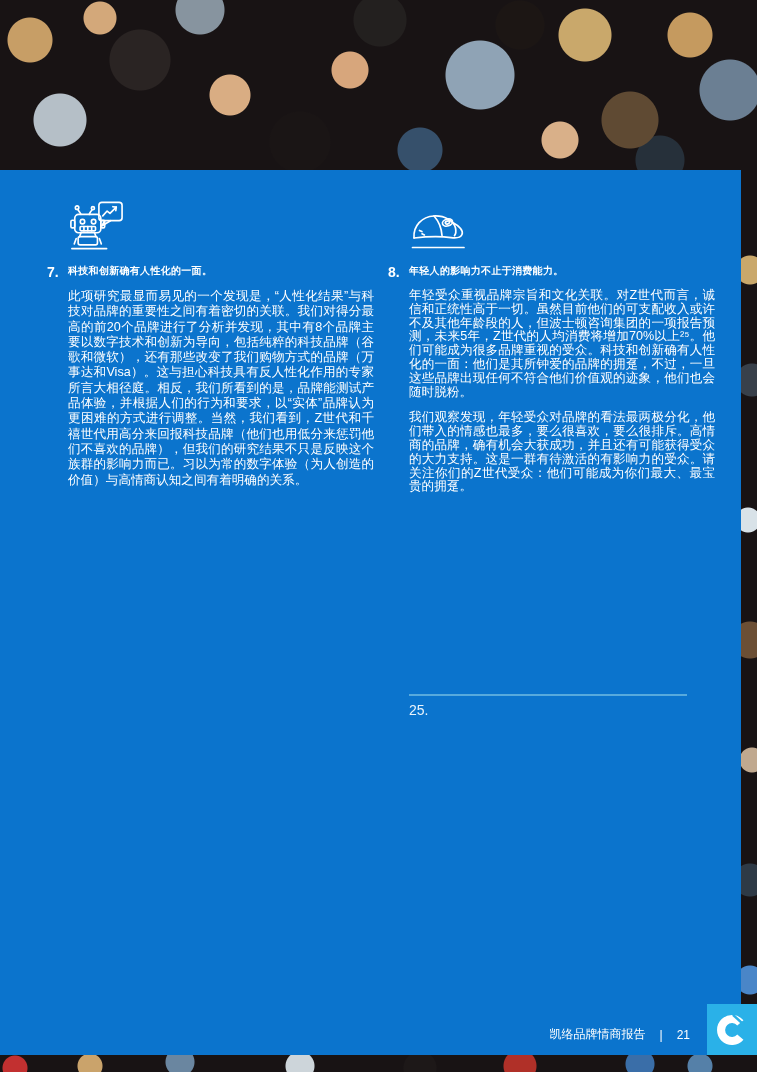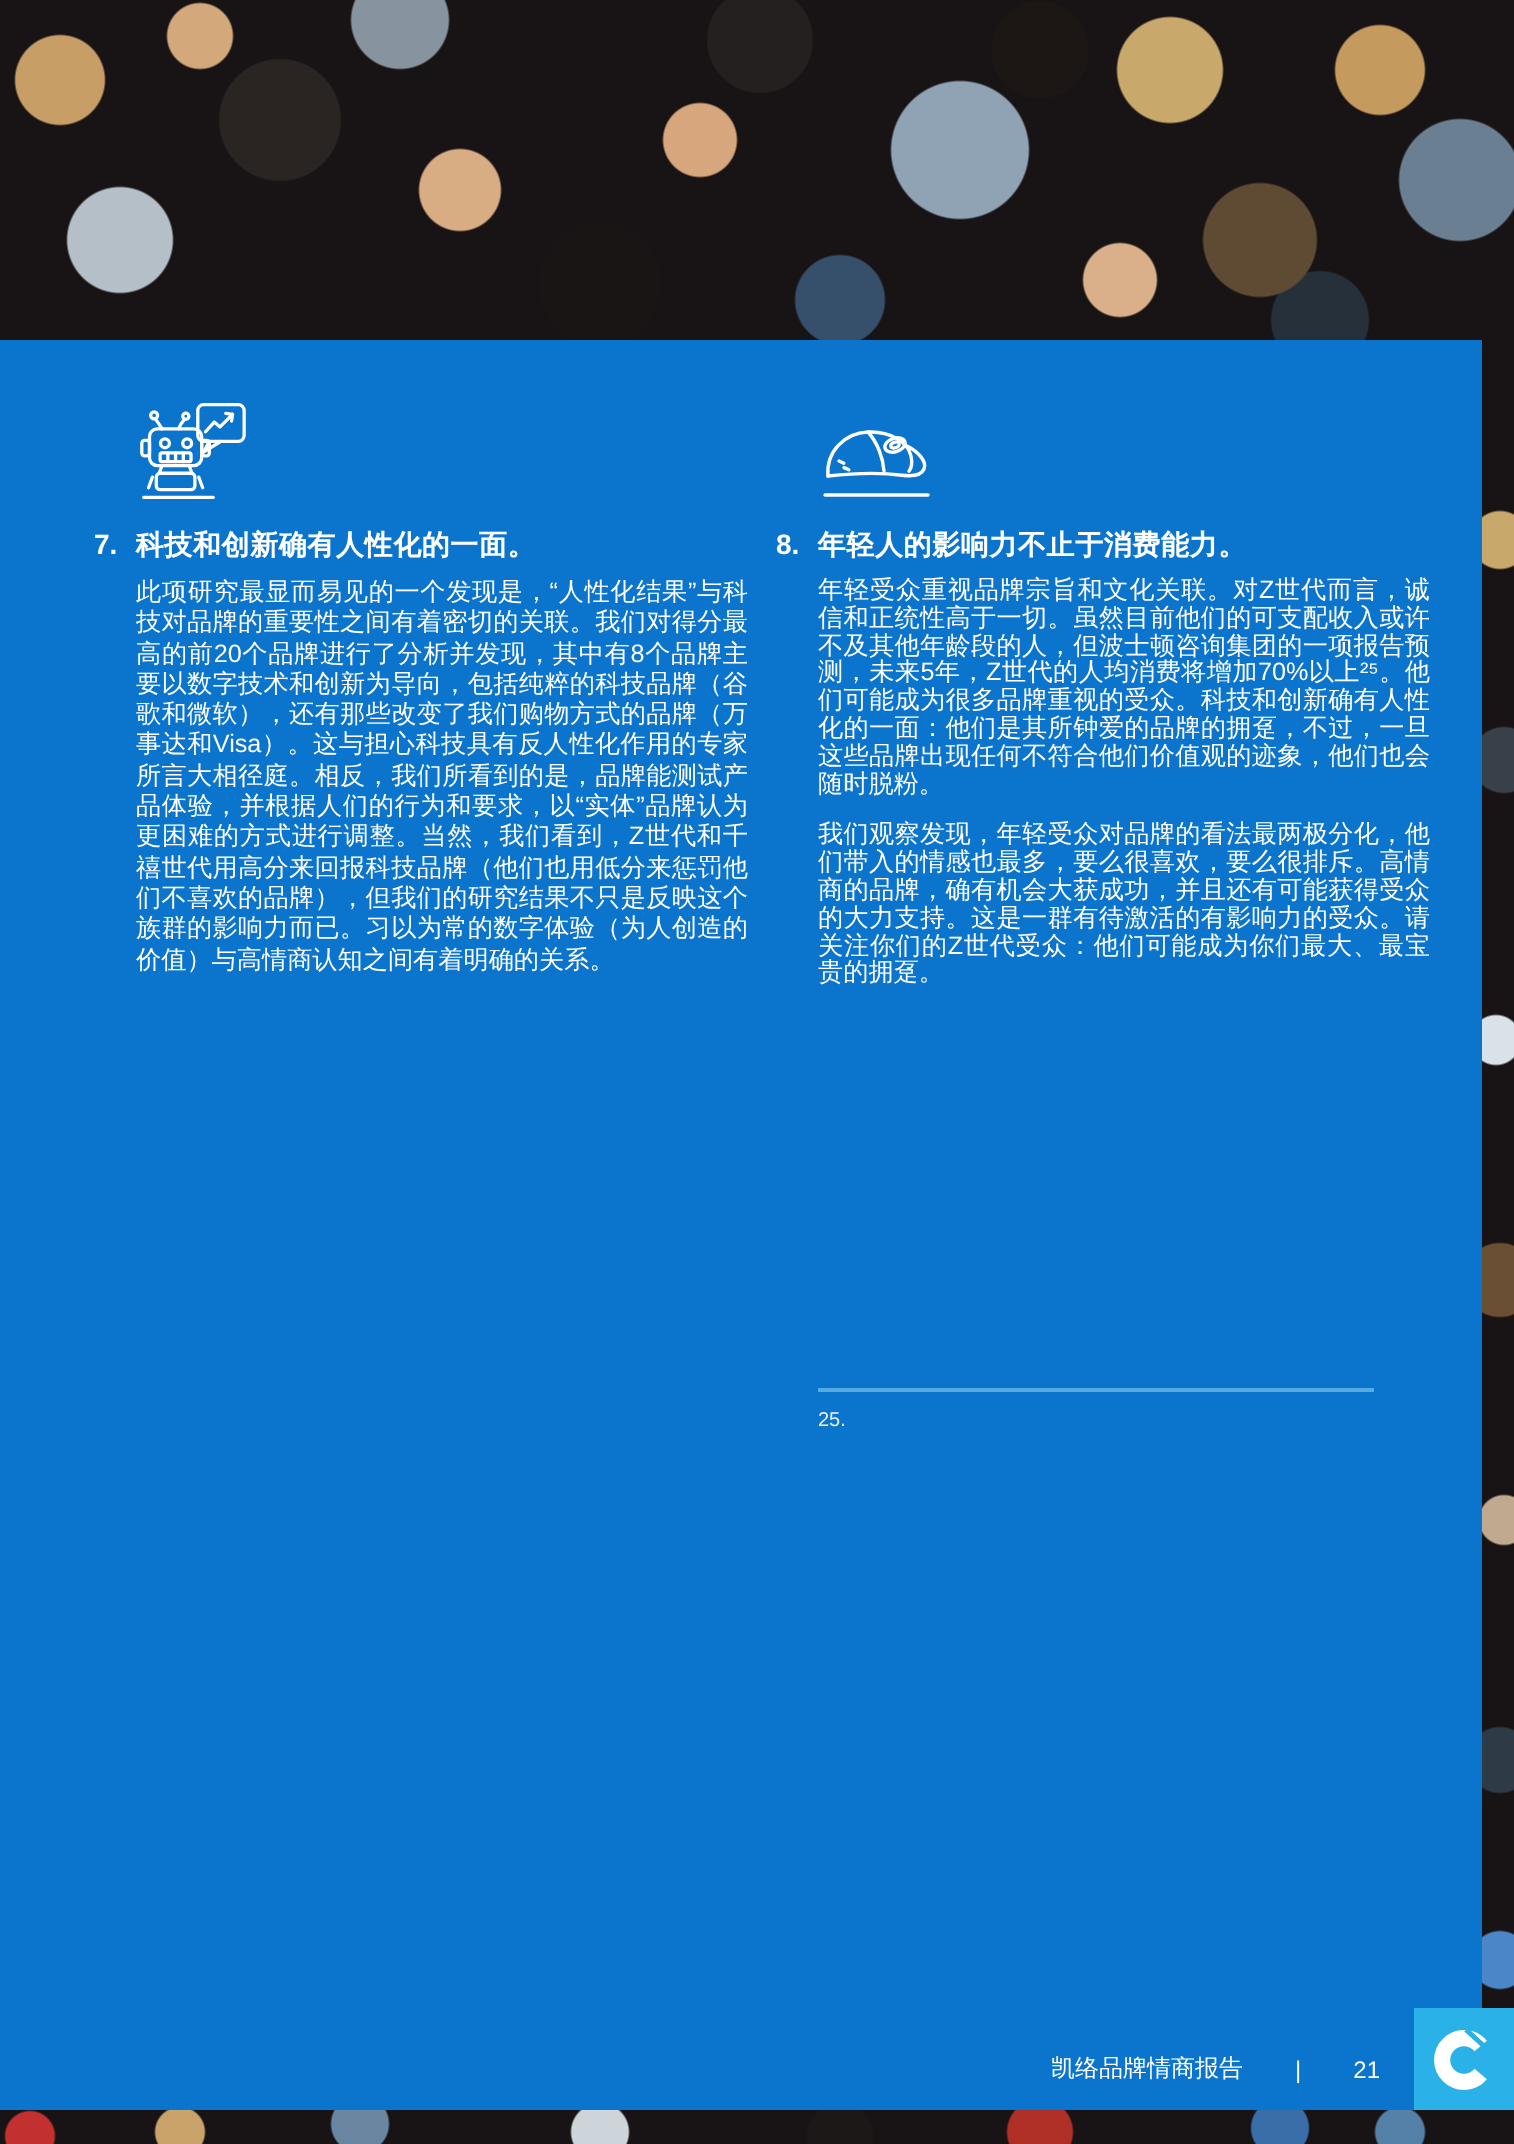--- a/index.html
+++ b/index.html
@@ -53,42 +53,42 @@
     background:#0b74cd;color:#ffffff;
   }
   .col{position:absolute;top:28px;width:327px;}
   .col-left{left:47px;}
   .col-right{left:388px;}
   .icon-box{position:absolute;left:21px;}
   .col-left .icon-box{top:2px;}
   .col-right .icon-box{top:11px;}
   .heading-row{position:absolute;top:66px;left:0;right:0;display:flex;}
   .heading-num{width:21px;flex:0 0 21px;font-size:14px;font-weight:bold;}
-  .heading-text{font-size:14px;font-weight:bold;letter-spacing:.3px;}
+  .heading-text{font-size:10px;font-weight:bold;letter-spacing:.3px;}
   .body-text{
     position:absolute;top:91px;left:21px;right:0;
     font-size:12.6px;text-align:justify;color:#ffffff;
   }
   .col-left .body-text{line-height:15.3px;}
   .col-right .body-text{line-height:13.8px;}
   .col-right .body-text p{margin:0 0 12px 0;}
   
   .footnote-rule{
     position:absolute;top:496px;left:21px;width:278px;height:2px;
     background:#57aadd;
   }
   .footnote{
     position:absolute;top:507px;left:21px;right:28px;
-    display:flex;font-size:10px;line-height:11px;color:#eaf4fc;
+    display:flex;font-size:14px;line-height:11px;color:#eaf4fc;
   }
   .footnote-num{flex:0 0 15px;}
   
   .footer{
     position:absolute;top:1026px;right:67px;display:flex;align-items:center;
-    gap:26px;color:#ffffff;font-size:12px;
+    gap:14px;color:#ffffff;font-size:12px;
   }
   
   .logo{
     position:absolute;left:707px;top:1004px;width:50px;height:51px;
     background:#2ab1e8;display:flex;align-items:center;justify-content:center;
   }
   svg{display:block;}
 </style>
 </head>
 <body>

